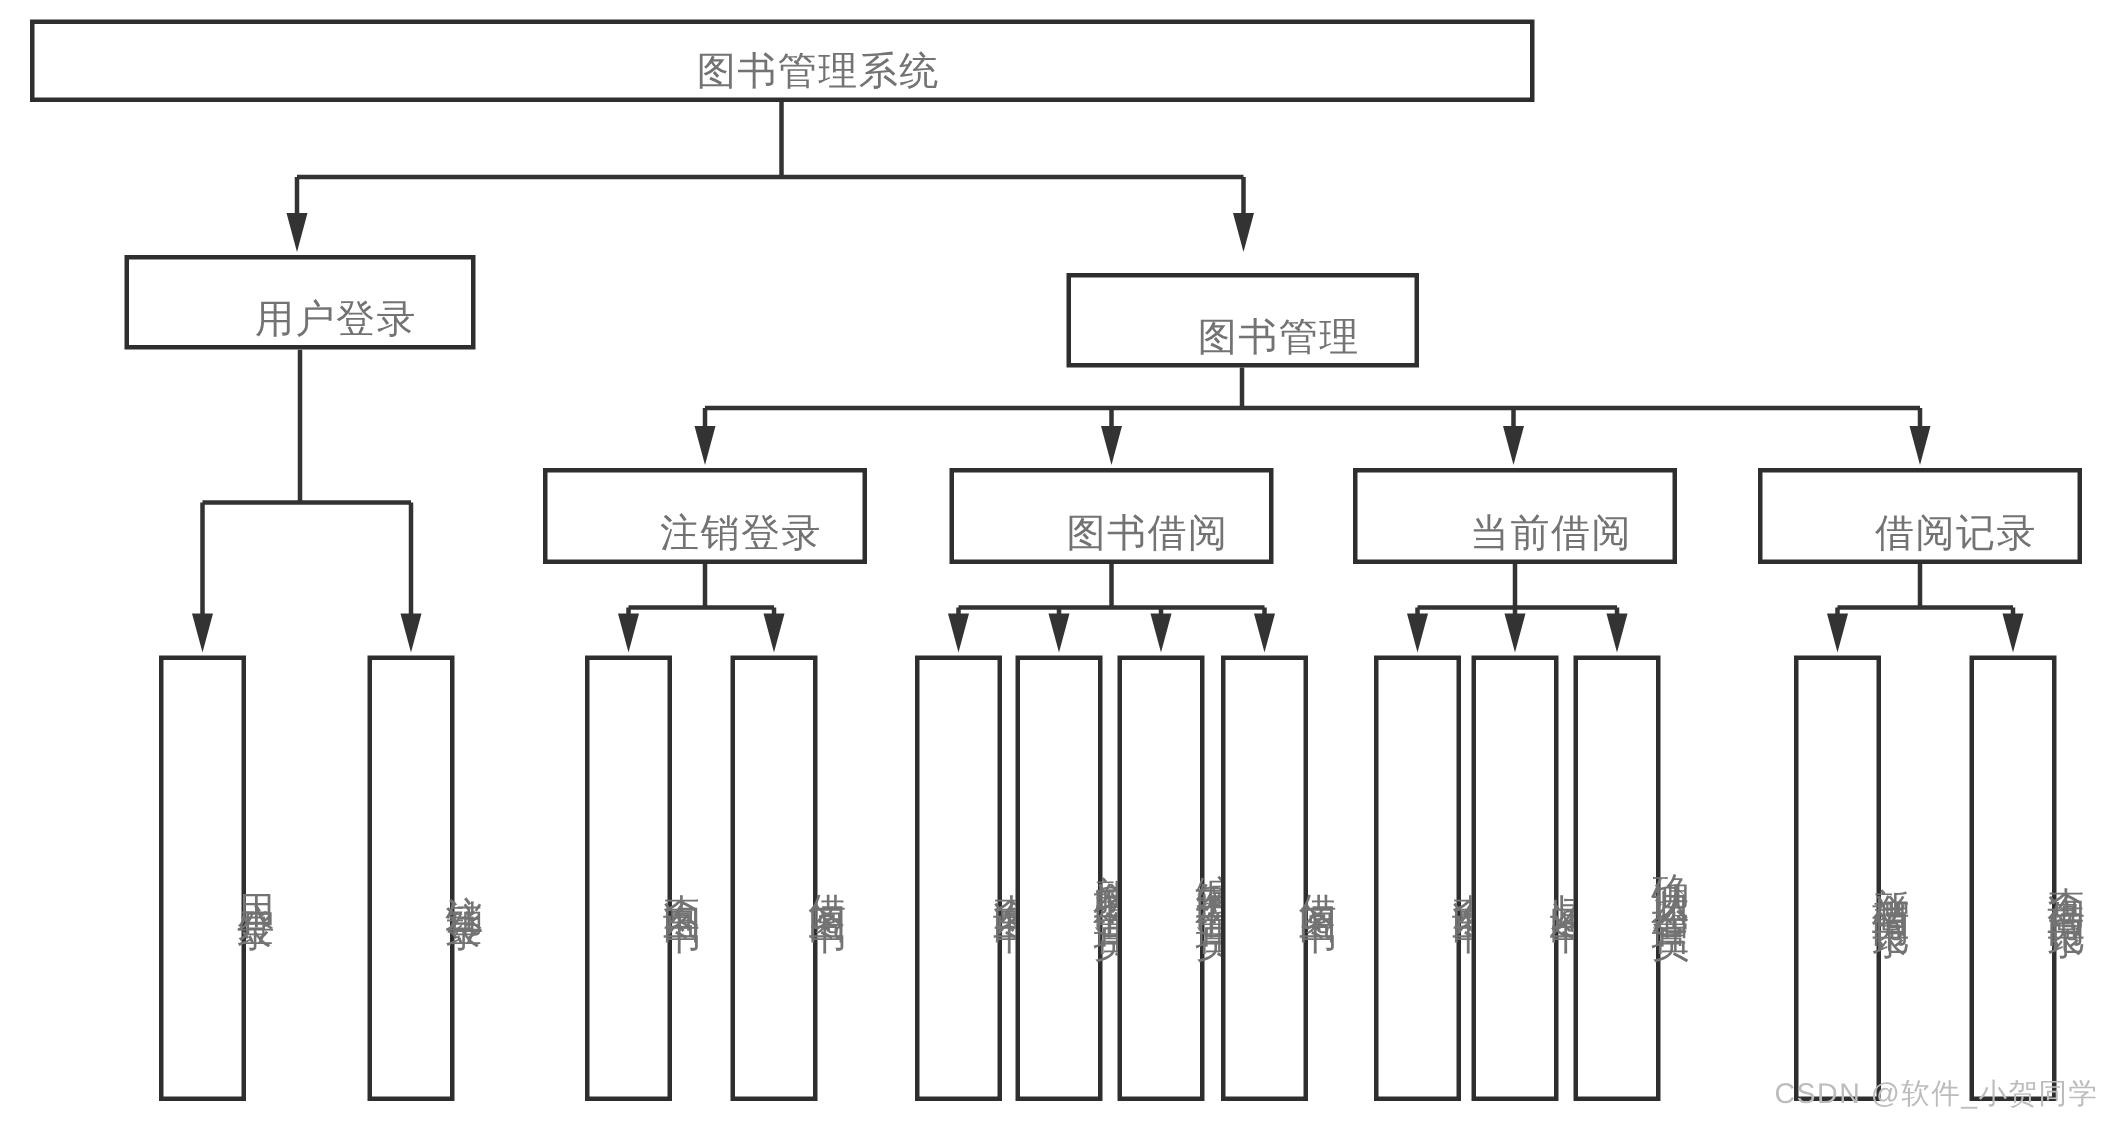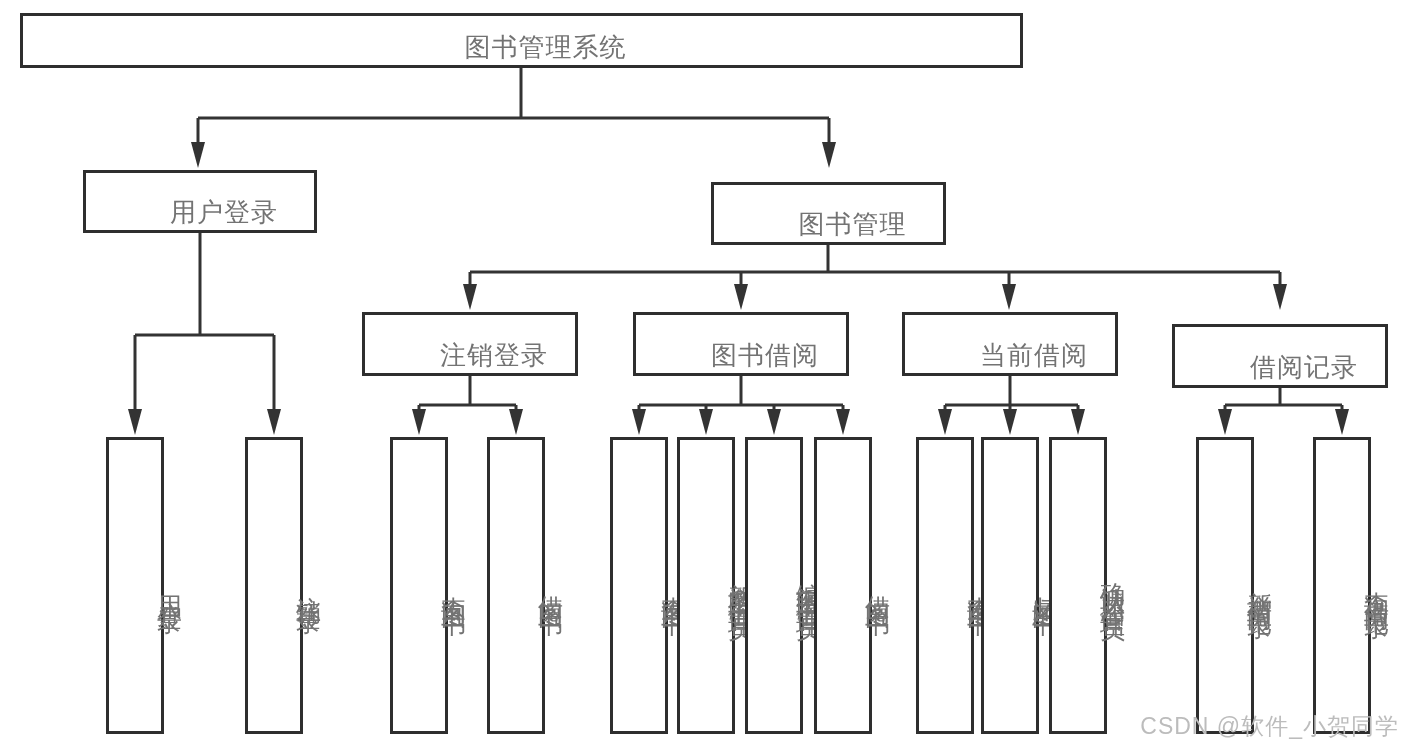--- a/index.html
+++ b/index.html
@@ -36,41 +36,41 @@
     line-height: 1;
     text-align: center;
   }
   
   .pos-root      { left: 20px;   top: 13px;  width: 1003px; height: 55px; }
   .pos-userlogin { left: 83px;   top: 170px; width: 234px;  height: 63px; }
   .pos-bookmgmt  { left: 711px;  top: 170px; width: 235px;  height: 63px; margin-top: 12px; }
   .pos-newbook   { left: 362px;  top: 312px; width: 216px;  height: 64px; }
   .pos-borrow    { left: 633px;  top: 312px; width: 216px;  height: 64px; }
   .pos-current   { left: 902px;  top: 312px; width: 216px;  height: 64px; }
-  .pos-record    { left: 1172px; top: 312px; width: 216px;  height: 64px; margin-top: 12px; }
+  .pos-record    { left: 1172px; top: 312px; width: 216px;  height: 64px; }
   
   .leaf { top: 437px; height: 297px; width: 58px; }
   .pos-a1 { left: 106px; }
   .pos-a2 { left: 245px; }
   .pos-b1 { left: 390px; }
   .pos-b2 { left: 487px; }
   .pos-c1 { left: 610px; }
   .pos-c2 { left: 677px; }
   .pos-c3 { left: 745px; }
   .pos-c4 { left: 814px; }
   .pos-d1 { left: 916px; }
   .pos-d2 { left: 981px; }
   .pos-d3 { left: 1049px; }
   .pos-e1 { left: 1196px; }
   .pos-e2 { left: 1313px; }
   .watermark {
     position: absolute;
     right: 6px;
     bottom: 5px;
-    font-size: 23px;
+    font-size: 19px;
     letter-spacing: 1px;
     color: #bcbcbc;
     z-index: 5;
     white-space: nowrap;
   }
 </style>
 </head>
 <body>
 
 <div class="canvas">

